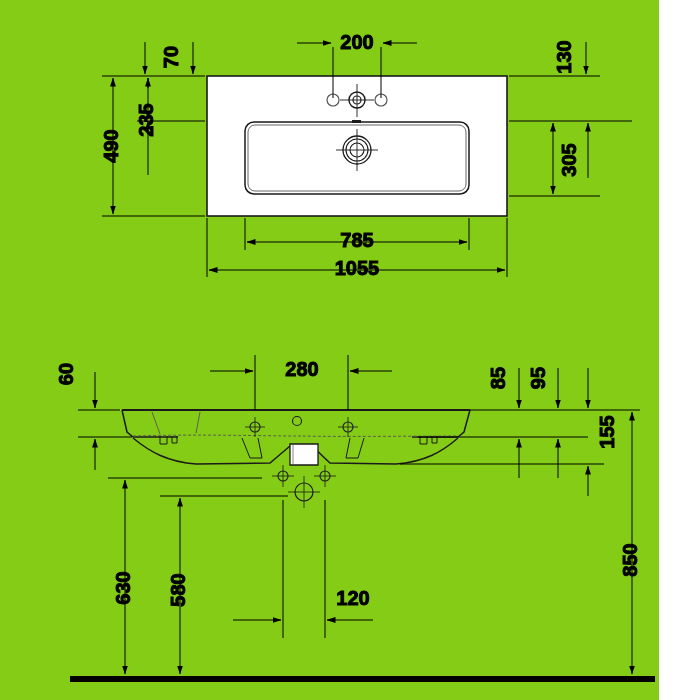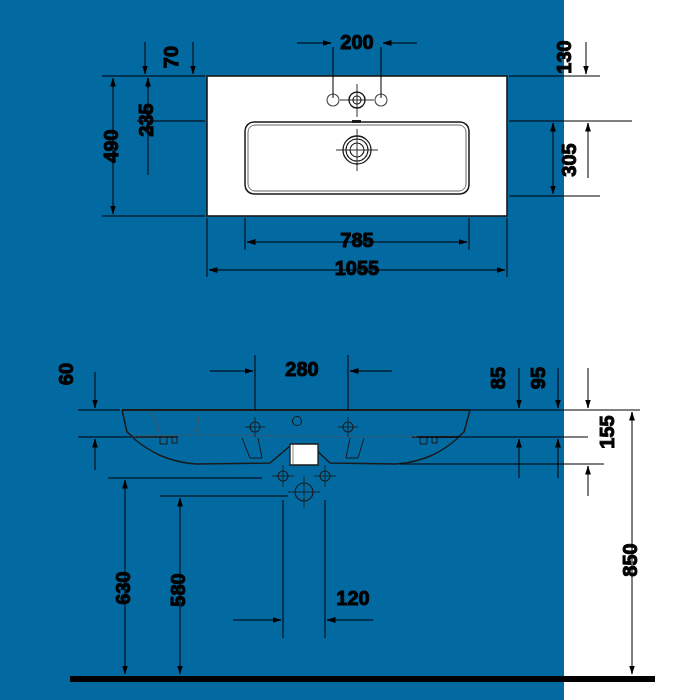--- a/index.html
+++ b/index.html
@@ -1,21 +1,21 @@
 <!DOCTYPE html>
 <html><head>
 <meta charset="utf-8">
 <style>
   html,body{margin:0;padding:0;background:#ffffff;}
   body{
     width:700px;height:700px;
     font-family:"Liberation Sans", sans-serif;
     overflow:hidden;
   }
-  #stage{position:relative;width:564px;height:700px;background:#0369a1;}
+  #stage{position:relative;width:659px;height:700px;background:#84cc16;}
   svg#drawing{position:absolute;left:0;top:0;width:700px;height:700px;display:block;}
   .dimtext{
     font-family:"Liberation Sans", sans-serif;
     font-weight:bold;
     font-size:20px;
     fill:#000;
     dominant-baseline:middle;
     text-anchor:middle;
   }
 </style>

